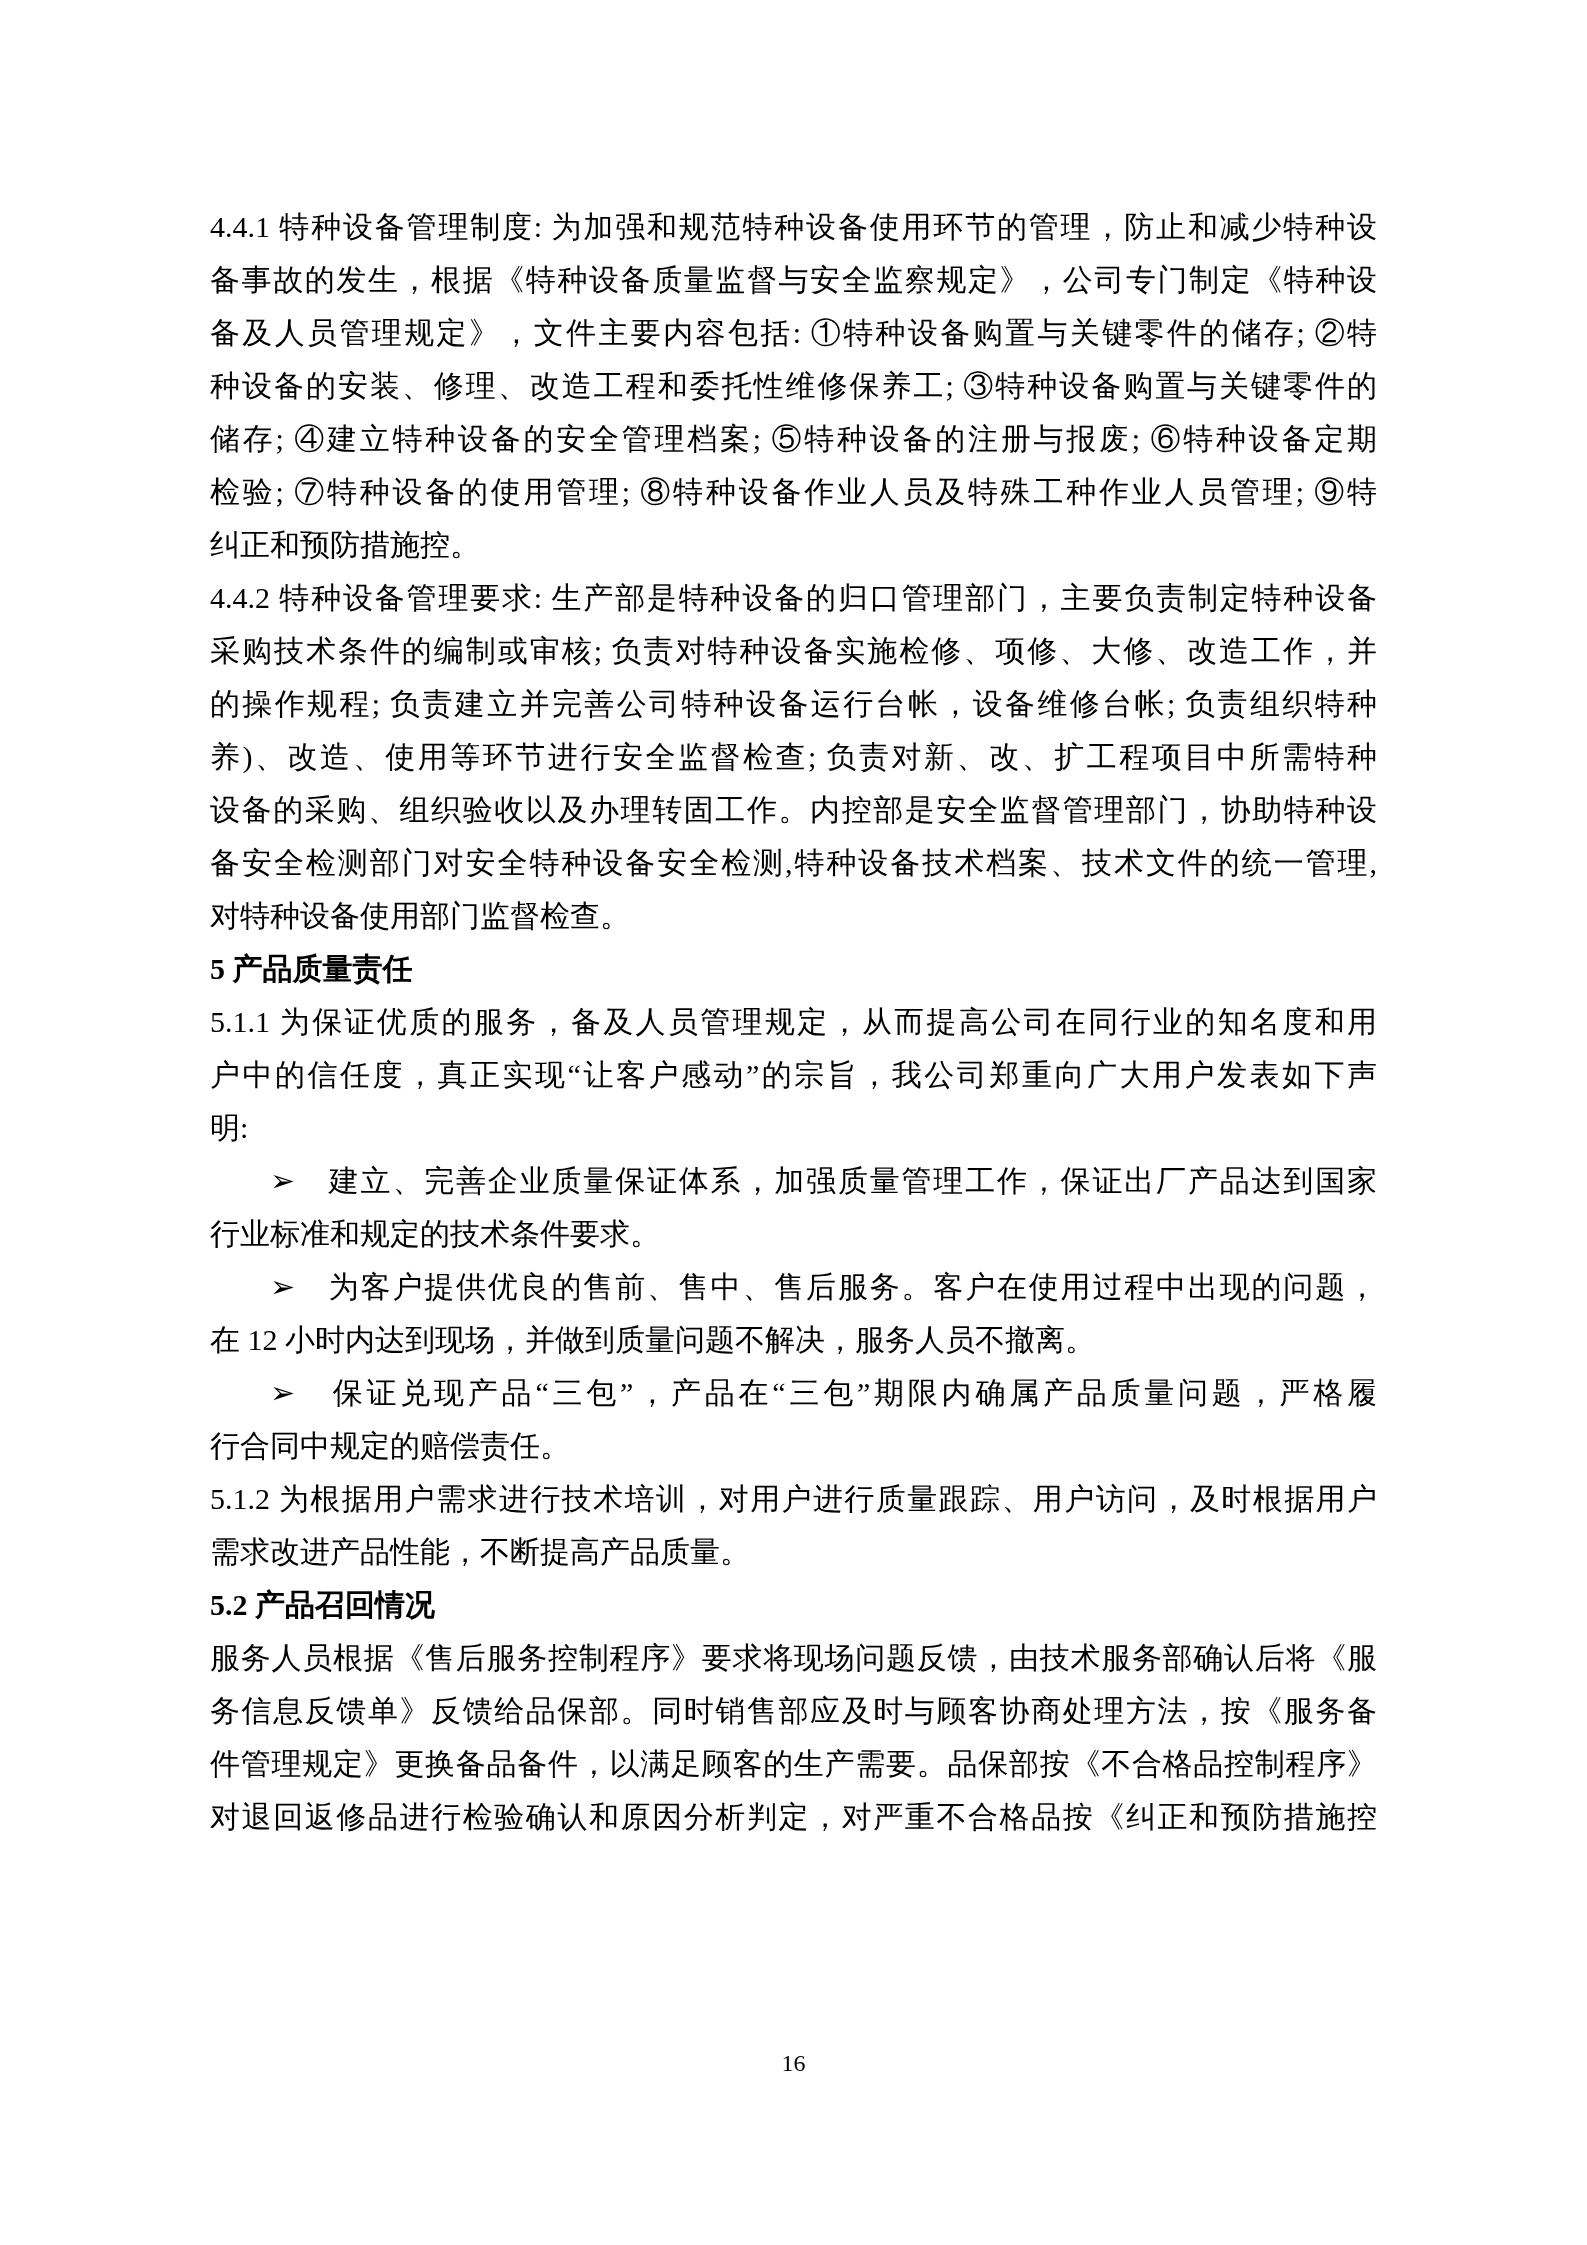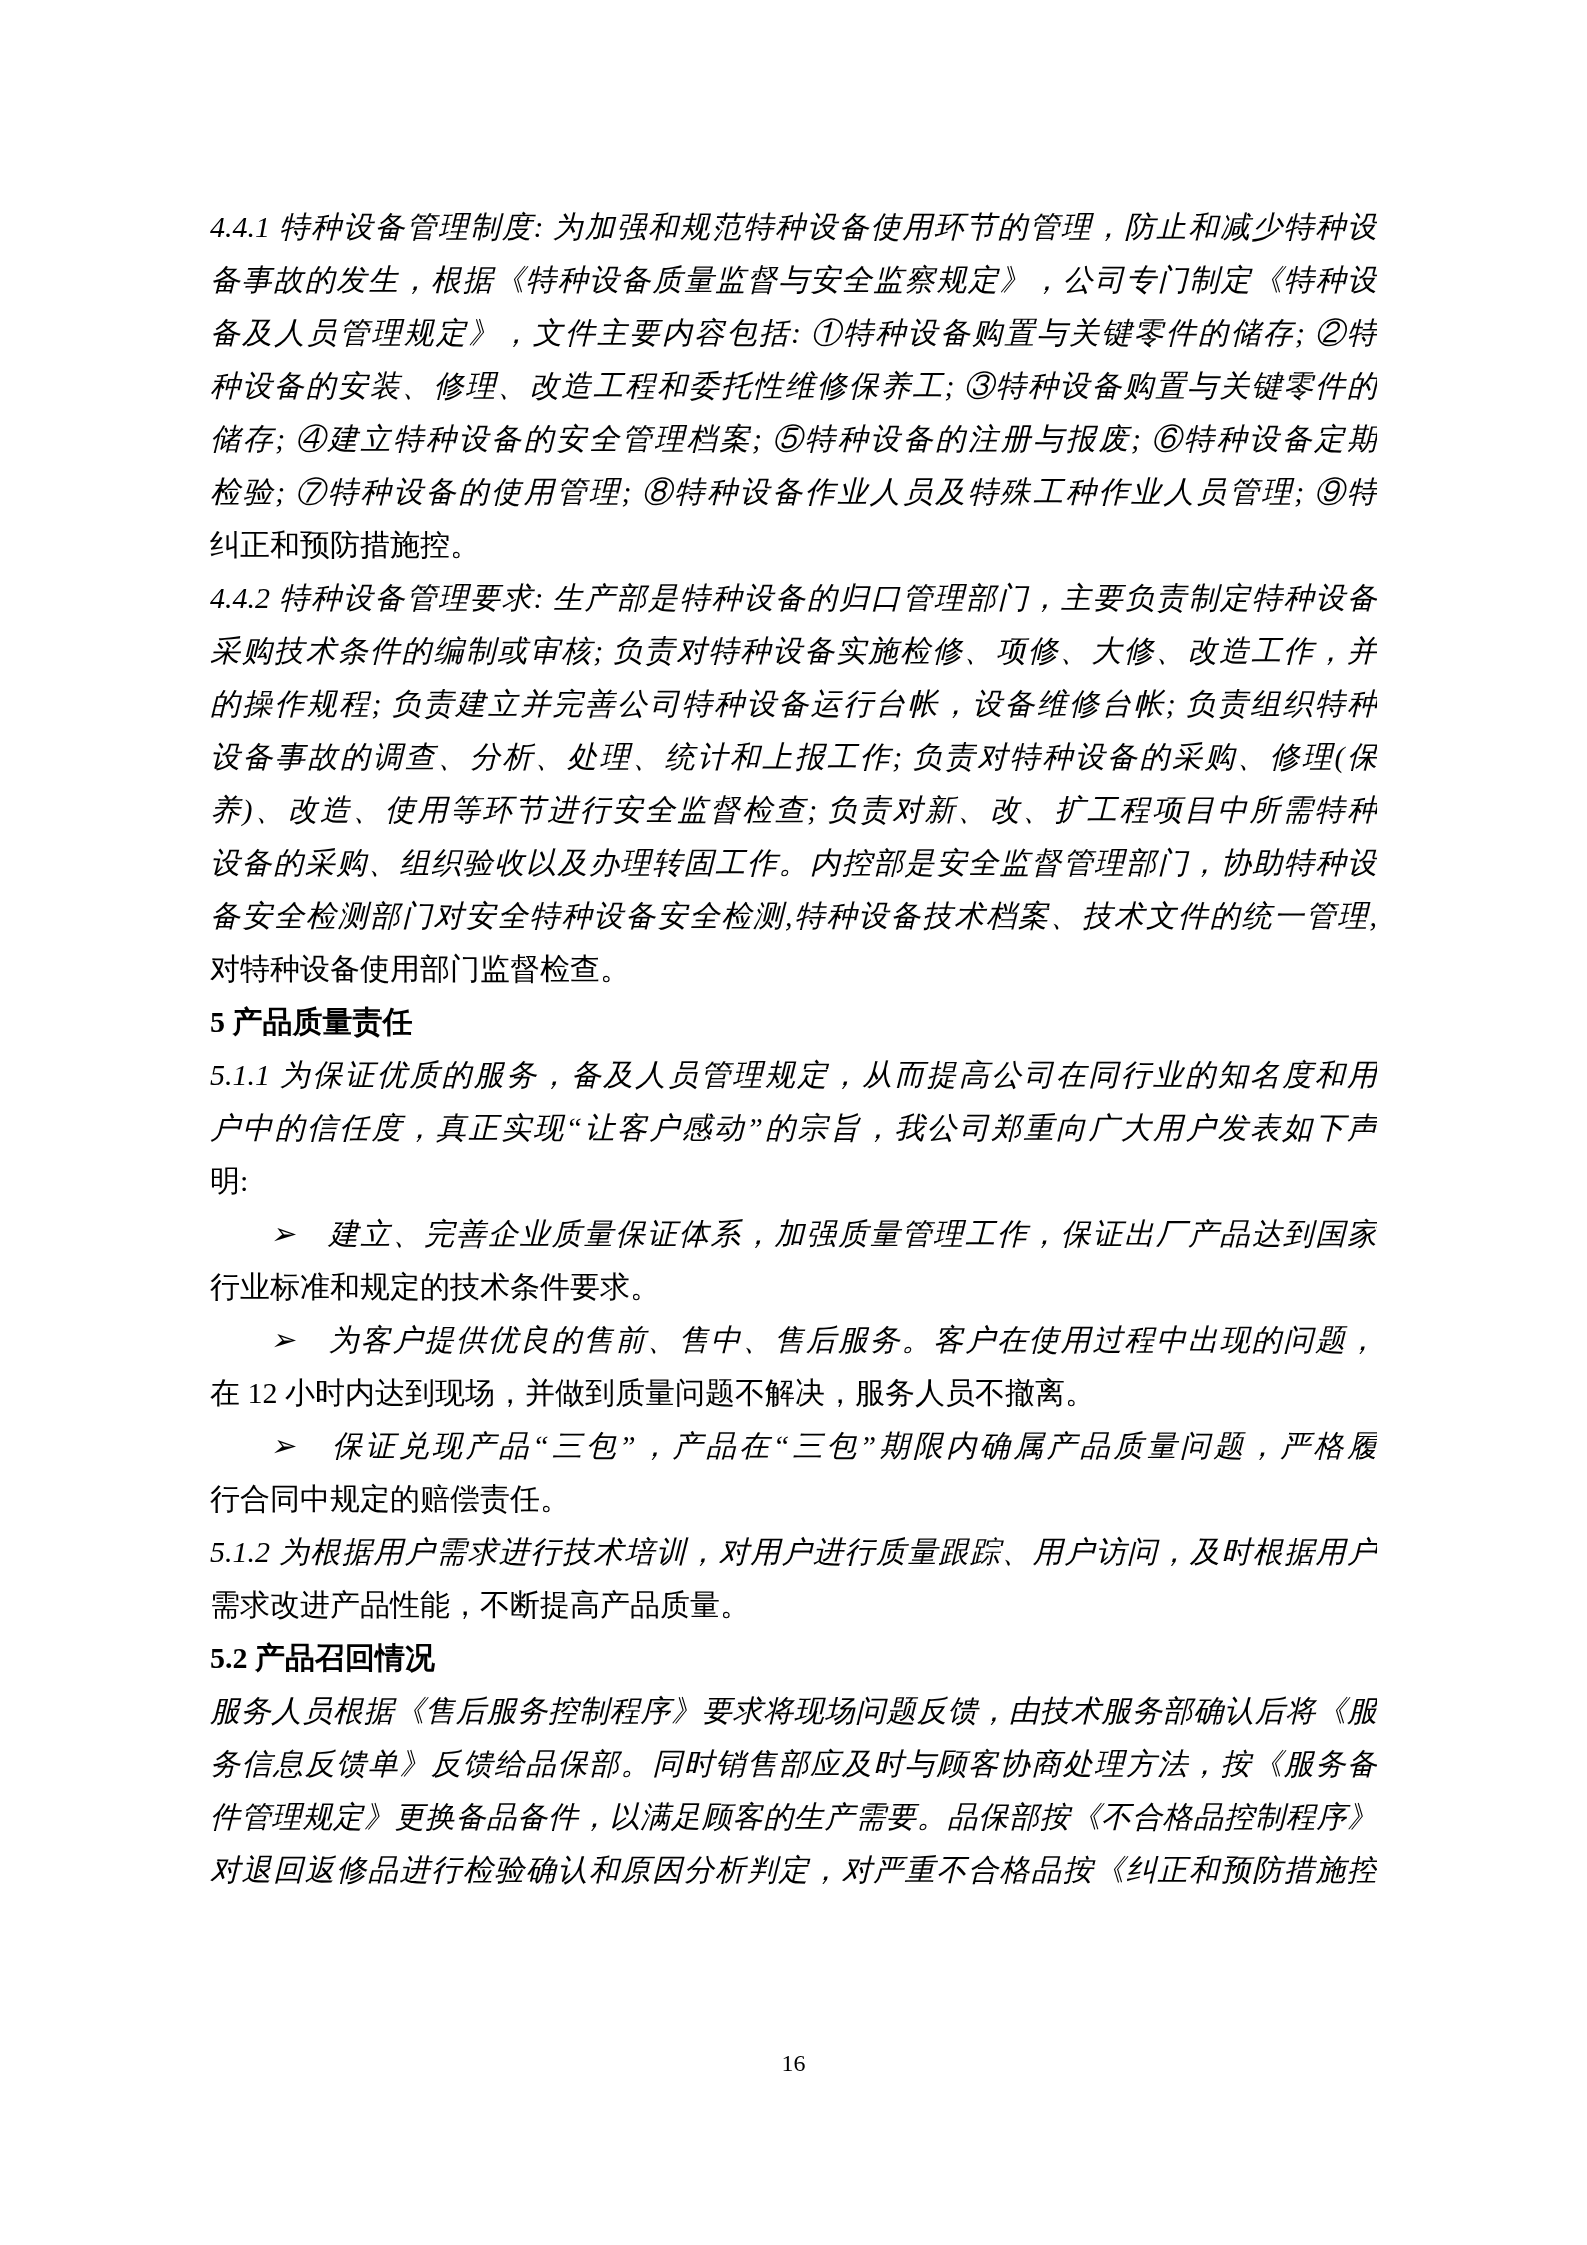--- a/index.html
+++ b/index.html
@@ -25,21 +25,20 @@
     line-height: 53px;
     font-size: 30px;
     overflow: hidden;
     text-align: left;
     white-space: pre-wrap;
     box-sizing: border-box;
   }
   .line.just {
     text-align: justify;
     text-align-last: justify;
-    font-style: italic;
   }
   .line.bold { font-weight: 700; }
   .line.indent { padding-left: 60px; }
   .page-number {
     position: absolute;
     top: 2048px; left: 0;
     width: 100%;
     text-align: center;
     font-size: 24px;
     line-height: 30px;
@@ -53,21 +52,20 @@
       <div class="line just">4.4.1 特种设备管理制度: 为加强和规范特种设备使用环节的管理，防止和减少特种设</div>
       <div class="line just">备事故的发生，根据《特种设备质量监督与安全监察规定》，公司专门制定《特种设</div>
       <div class="line just">备及人员管理规定》，文件主要内容包括: ①特种设备购置与关键零件的储存; ②特</div>
       <div class="line just">种设备的安装、修理、改造工程和委托性维修保养工; ③特种设备购置与关键零件的</div>
       <div class="line just">储存; ④建立特种设备的安全管理档案; ⑤特种设备的注册与报废; ⑥特种设备定期</div>
       <div class="line just">检验; ⑦特种设备的使用管理; ⑧特种设备作业人员及特殊工种作业人员管理; ⑨特</div>
       <div class="line">纠正和预防措施控。</div>
       <div class="line just">4.4.2 特种设备管理要求: 生产部是特种设备的归口管理部门，主要负责制定特种设备</div>
       <div class="line just">采购技术条件的编制或审核; 负责对特种设备实施检修、项修、大修、改造工作，并</div>
       <div class="line just">的操作规程; 负责建立并完善公司特种设备运行台帐，设备维修台帐; 负责组织特种</div>
-      <div class="line just">设备事故的调查、分析、处理、统计和上报工作; 负责对特种设备的采购、修理(保</div>
       <div class="line just">养)、改造、使用等环节进行安全监督检查; 负责对新、改、扩工程项目中所需特种</div>
       <div class="line just">设备的采购、组织验收以及办理转固工作。内控部是安全监督管理部门，协助特种设</div>
       <div class="line just">备安全检测部门对安全特种设备安全检测,特种设备技术档案、技术文件的统一管理,</div>
       <div class="line">对特种设备使用部门监督检查。</div>
       <div class="line bold">5 产品质量责任</div>
       <div class="line just">5.1.1 为保证优质的服务，备及人员管理规定，从而提高公司在同行业的知名度和用</div>
       <div class="line just">户中的信任度，真正实现“让客户感动”的宗旨，我公司郑重向广大用户发表如下声</div>
       <div class="line">明:</div>
       <div class="line just indent">➢　建立、完善企业质量保证体系，加强质量管理工作，保证出厂产品达到国家</div>
       <div class="line">行业标准和规定的技术条件要求。</div>

